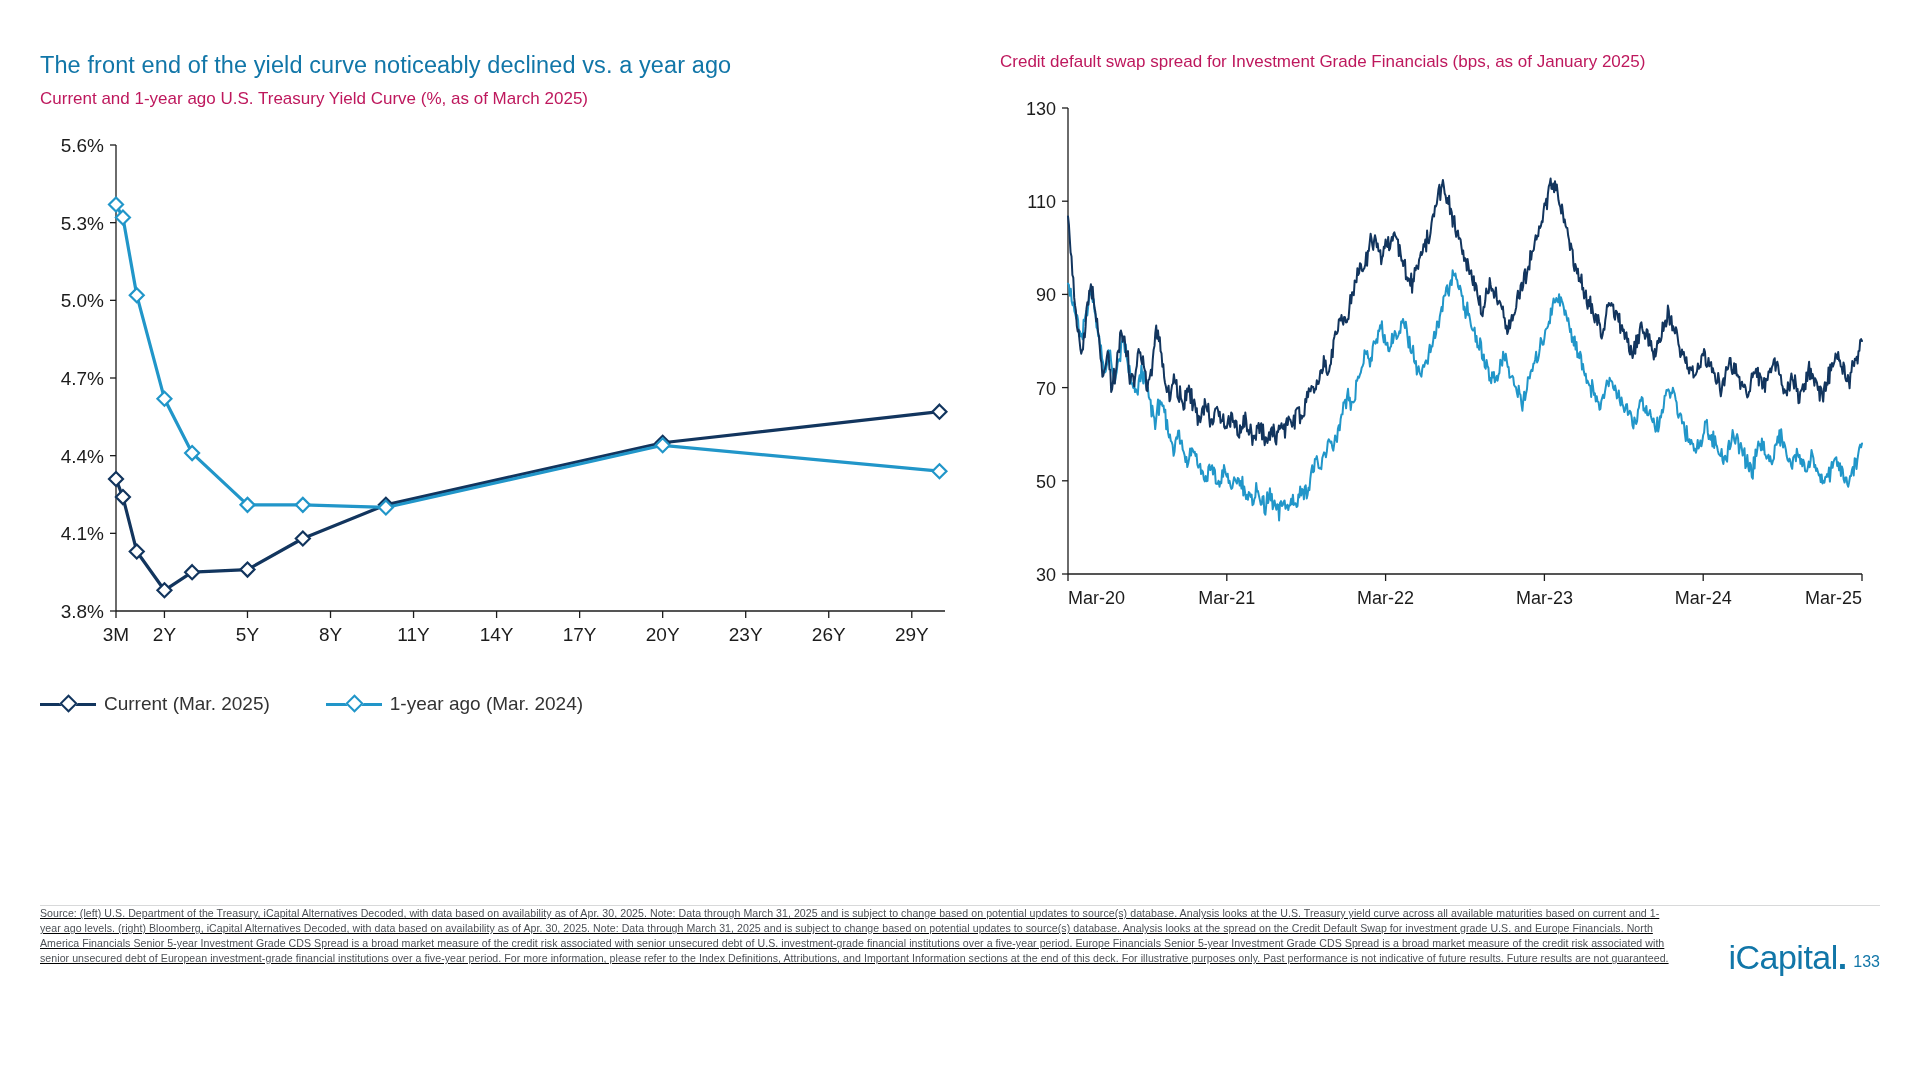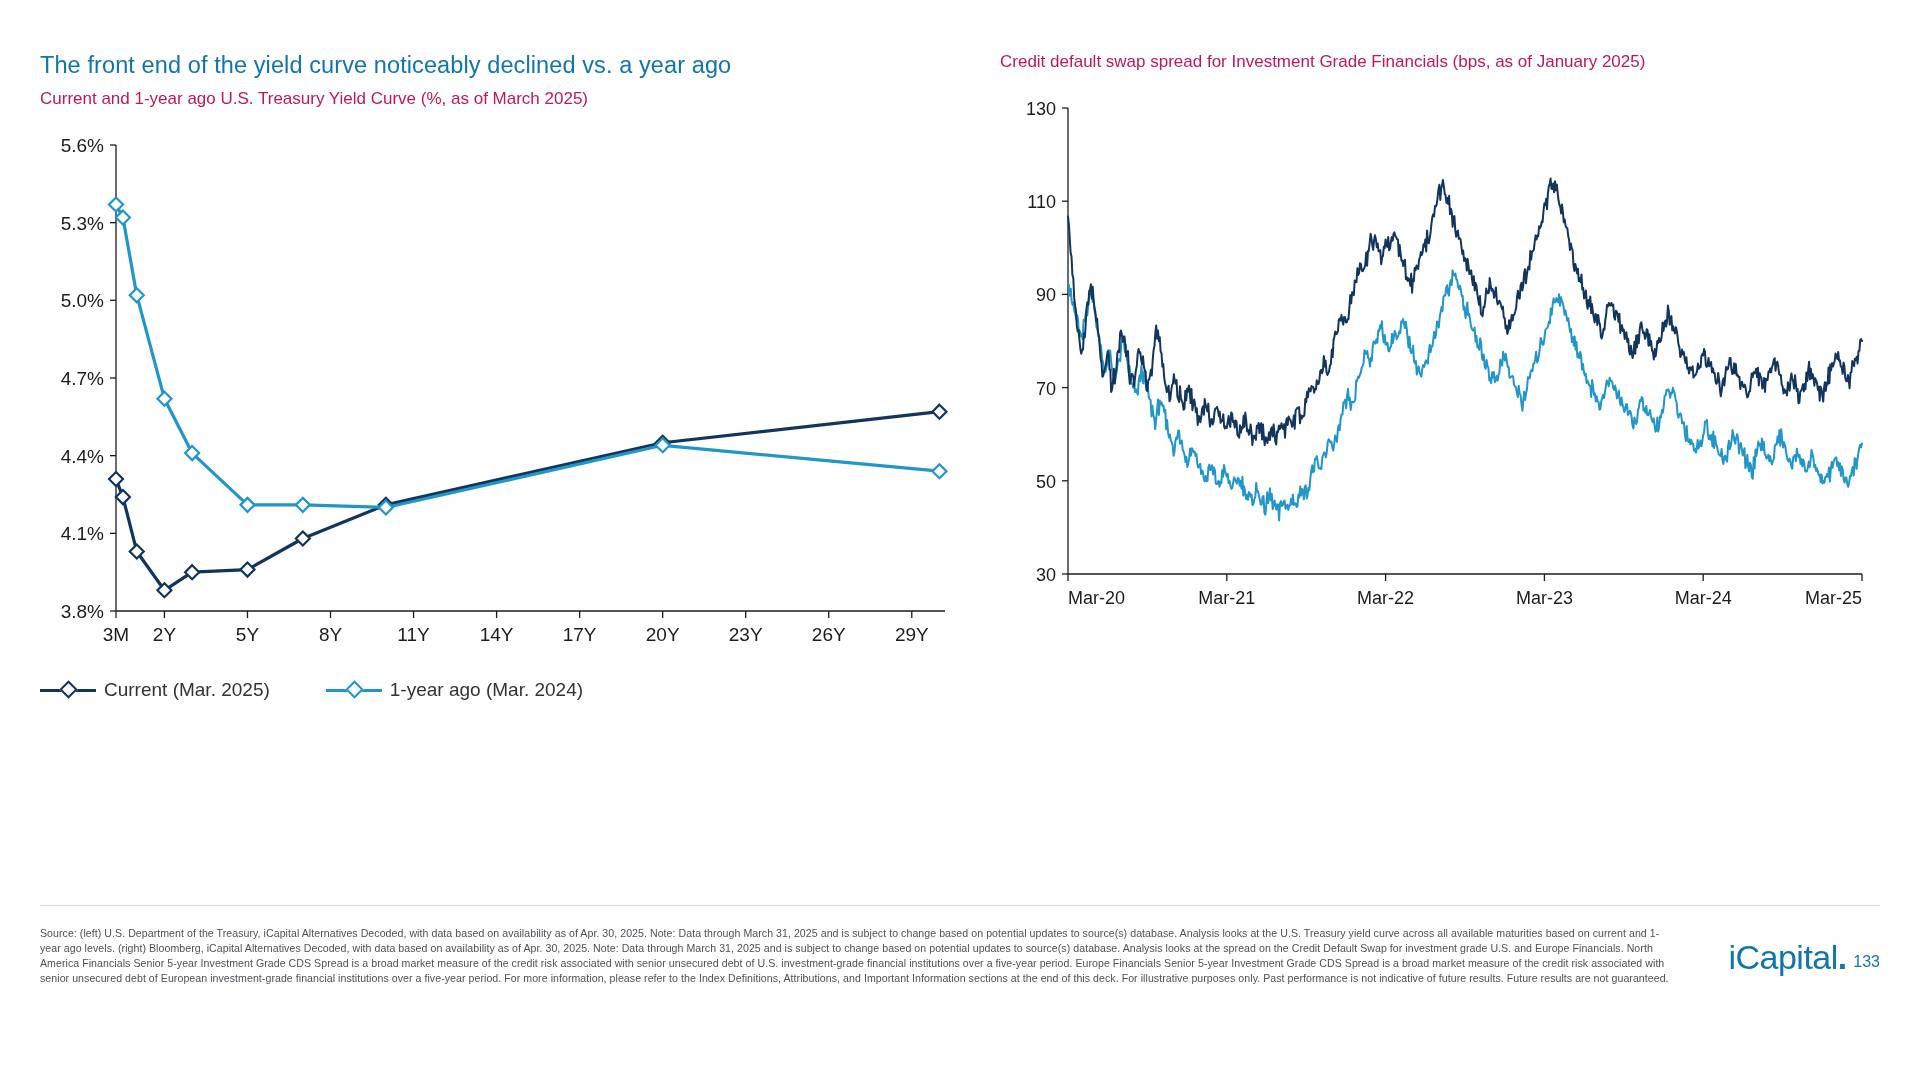--- a/index.html
+++ b/index.html
@@ -32,33 +32,34 @@
     white-space: nowrap;
   }
 
   .chart-area { position: relative; margin-top: 22px; }
 
   .chart-svg { display:block; }
 
   .legend {
     display: flex;
     align-items: flex-start;
-    margin-top: 8px;
+    margin-top: 22px;
   }
   .legend-item { display:flex; align-items:center; margin-right: 56px; }
   .legend-label { font-size: 19px; color: #333; }
   .legend-line { display:inline-block; position:relative; width: 56px; height: 3px; margin-right: 8px; }
   .legend-mark { position:absolute; left: 22px; top:-6px; width: 13px; height:13px; transform: rotate(45deg); background:#fff; }
 
   .footer {
     position: absolute;
     left: 40px; right: 40px;
     top: 905px;
     border-top: 1px solid #d8d9da;
-    padding-top: 20px;
+    padding-top: 0;
+    text-decoration: underline;
   }
   .footnote {
     width: 1630px;
     color: #4d5156;
     font-size: 10.6px;
     line-height: 1.42;
     letter-spacing: .05px;
   }
   .brand {
     position: absolute;

